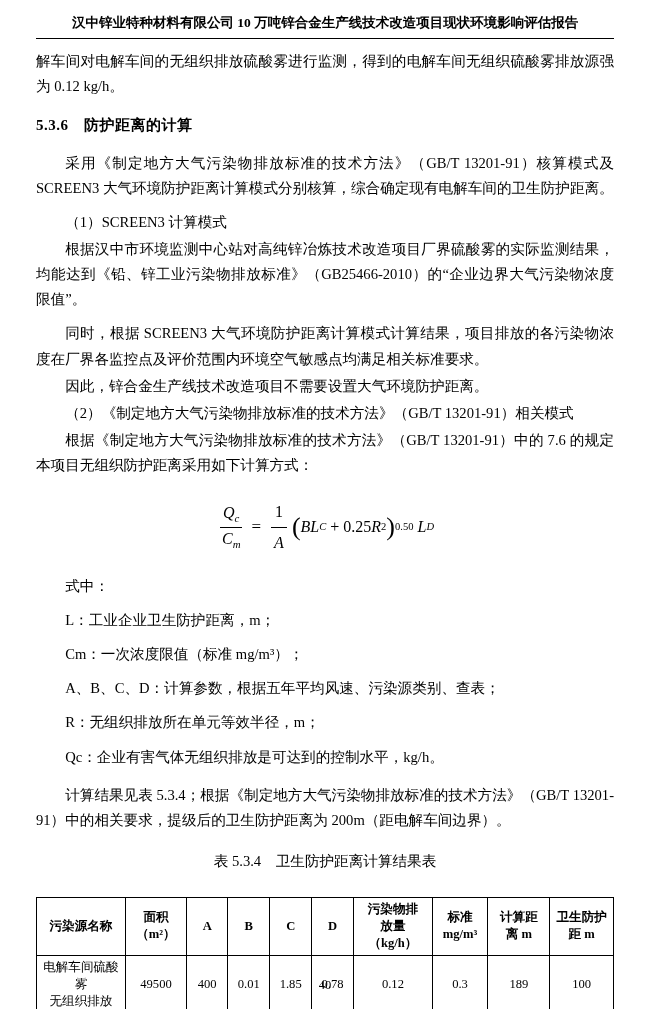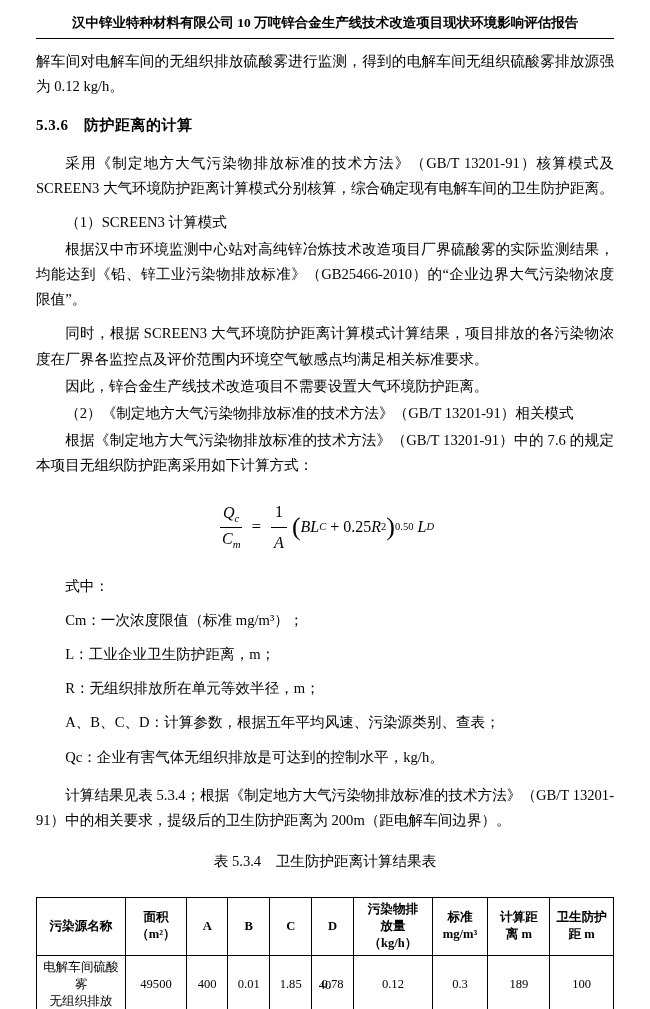--- a/index.html
+++ b/index.html
@@ -193,24 +193,24 @@
         <span class="fracnum">
           <span class="num">1</span>
           <span class="den">A</span>
         </span>
         <span class="paren-big">(</span><span class="ital">BL</span><span class="sup ital">C</span><span style="font-style:normal;">&nbsp;+ 0.25</span><span class="ital">R</span><span class="sup">2</span><span class="paren-big">)</span><span class="sup">0.50</span>&nbsp;<span class="ital">L</span><span class="sup ital">D</span>
       </span>
     </div>
 
     <p class="indent">式中：</p>
 
+    <p class="indent gap-sm">L：工业企业卫生防护距离，m；</p>
     <p class="indent gap-sm">Cm：一次浓度限值（标准 mg/m³）；</p>
-    <p class="indent gap-sm">L：工业企业卫生防护距离，m；</p>
+    <p class="indent gap-sm">A、B、C、D：计算参数，根据五年平均风速、污染源类别、查表；</p>
     <p class="indent gap-sm">R：无组织排放所在单元等效半径，m；</p>
-    <p class="indent gap-sm">A、B、C、D：计算参数，根据五年平均风速、污染源类别、查表；</p>
     <p class="indent gap-sm">Qc：企业有害气体无组织排放是可达到的控制水平，kg/h。</p>
 
     <p class="indent gap-md">计算结果见表 5.3.4；根据《制定地方大气污染物排放标准的技术方法》（GB/T 13201-91）中的相关要求，提级后的卫生防护距离为 200m（距电解车间边界）。</p>
 
     <div class="table-caption">表 5.3.4　卫生防护距离计算结果表</div>
 
     <table class="data">
       <thead>
         <tr>
           <th class="col-name">污染源名称</th>

